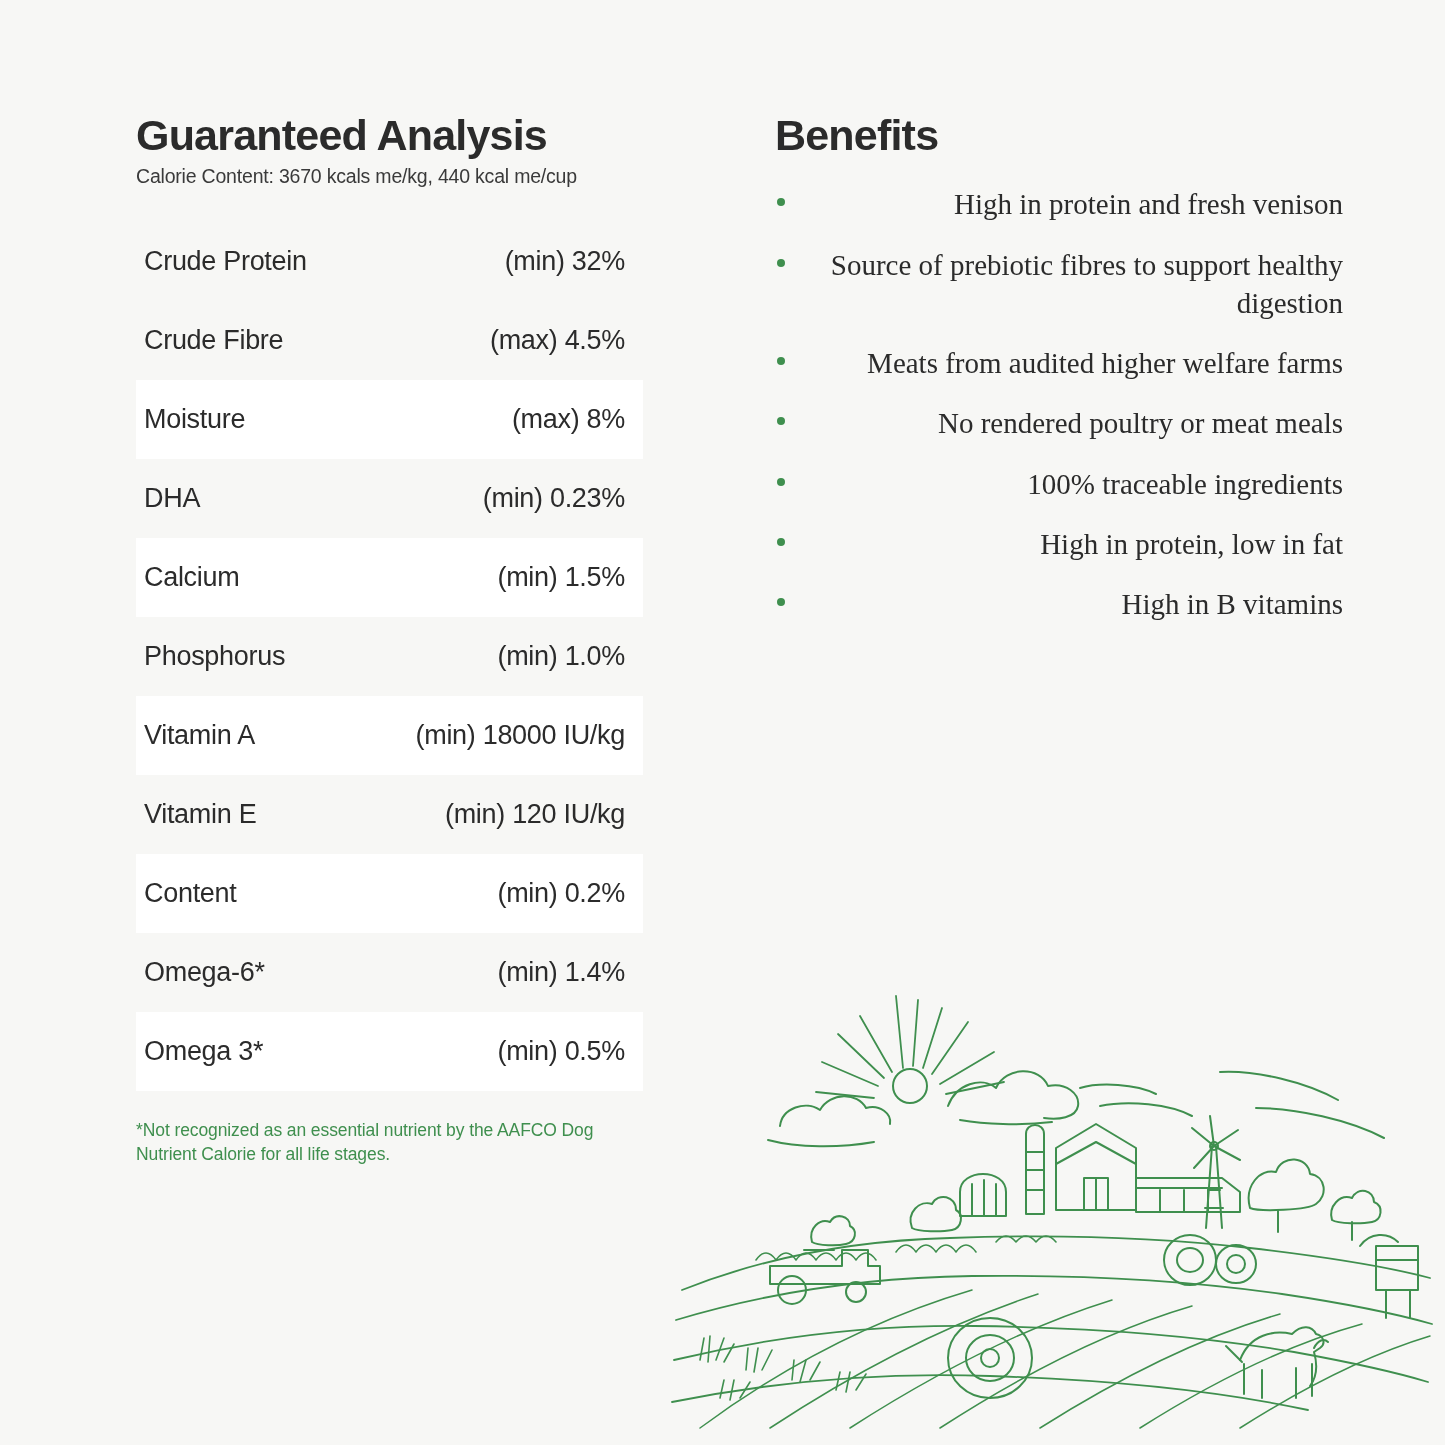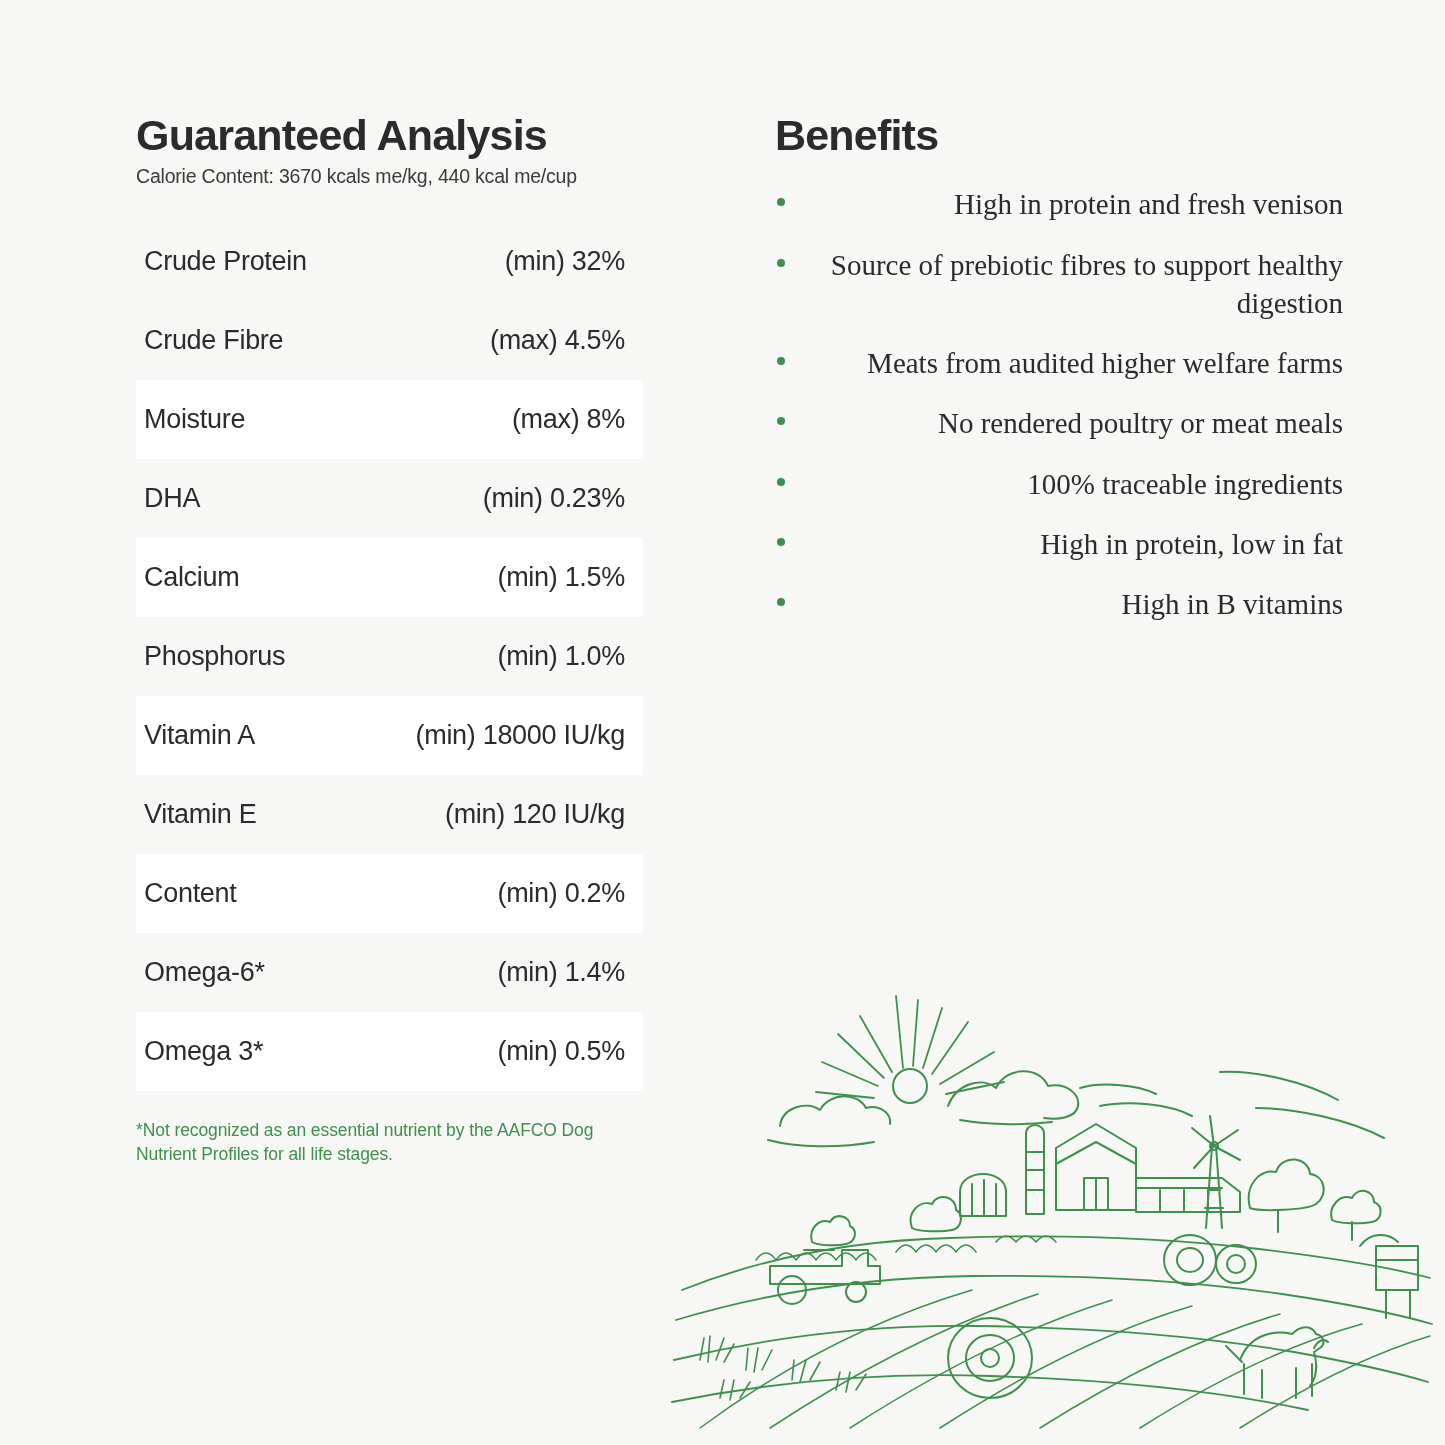--- a/index.html
+++ b/index.html
@@ -184,21 +184,21 @@
       <div class="ga-row">
         <span class="ga-label">Omega-6*</span>
         <span class="ga-value">(min) 1.4%</span>
       </div>
       <div class="ga-row alt">
         <span class="ga-label">Omega 3*</span>
         <span class="ga-value">(min) 0.5%</span>
       </div>
     </div>
 
-    <div class="ga-footnote">*Not recognized as an essential nutrient by the AAFCO Dog Nutrient Profiles for all life stages.</div>
+    <div class="ga-footnote">*Not recognized as an essential nutrient by the AAFCO Dog Nutrient Calorie for all life stages.</div>
   </div>
 
   <div class="right-col">
     <h1 class="benefits-title">Benefits</h1>
     <ul class="benefits-list">
       <li class="benefit-item">
         <span class="benefit-bullet"></span>
         <span>High in protein and fresh venison</span>
       </li>
       <li class="benefit-item">

